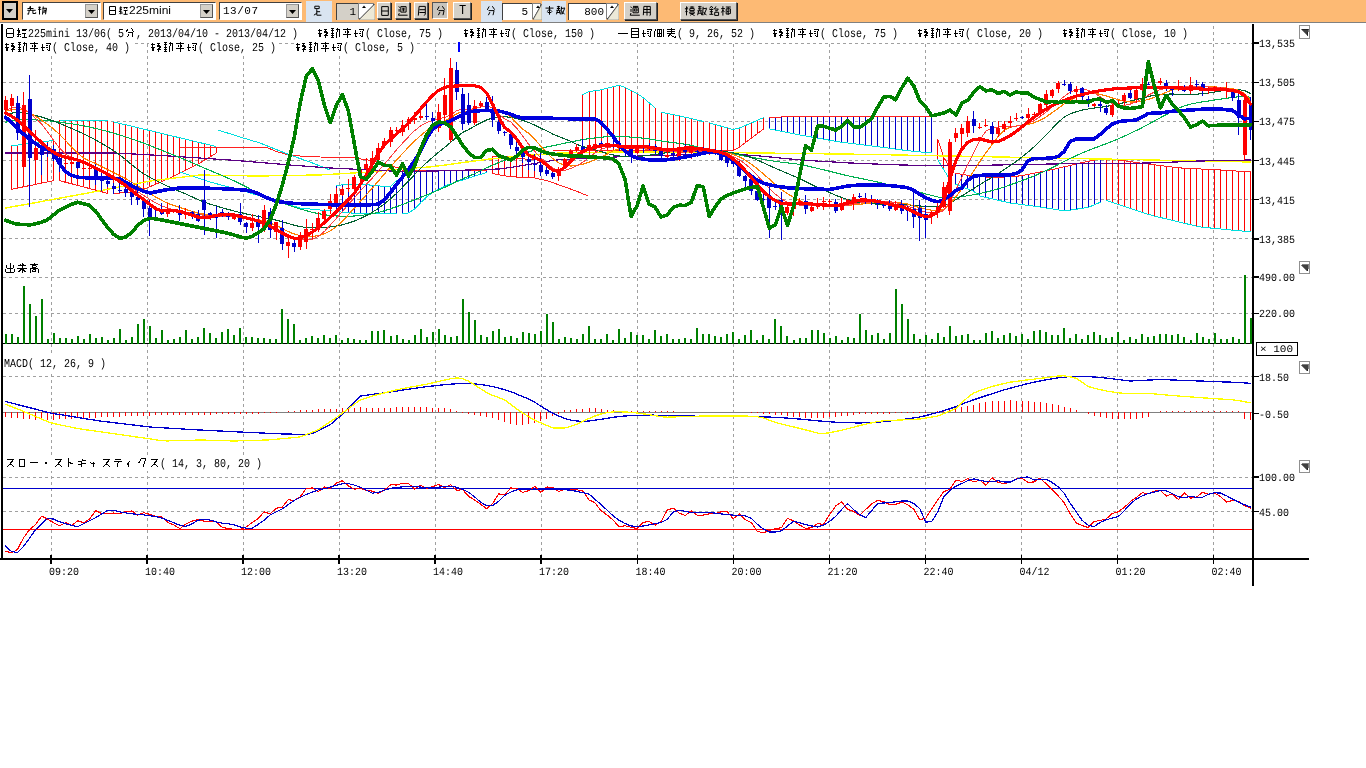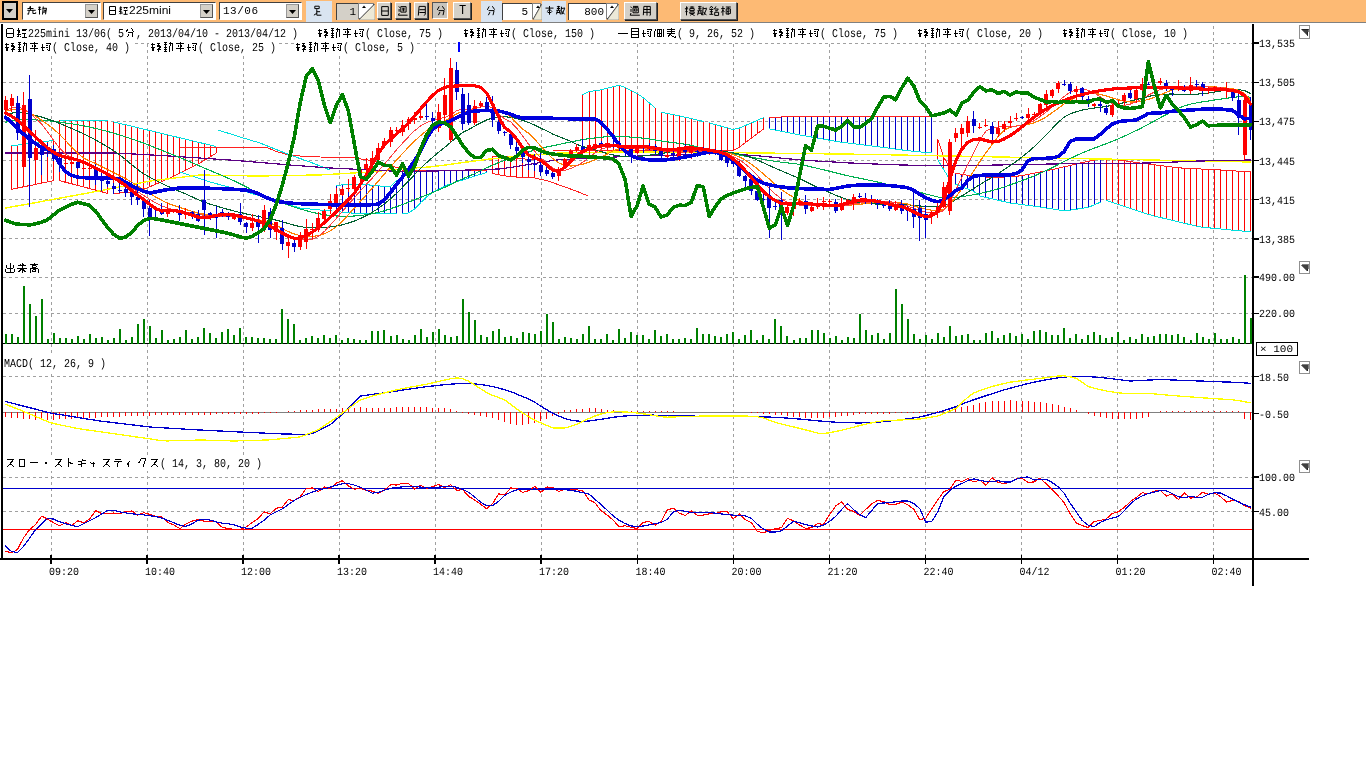--- a/index.html
+++ b/index.html
@@ -28,21 +28,21 @@
       <svg style="position:absolute;left:107px;top:5px" width="107" height="13">
         <path d="M2.5 1.5L2.5 9.5M8.5 1.5L8.5 9.5M2.5 1.5L8.5 1.5M2.5 5.5L8.5 5.5M2.5 9.5L8.5 9.5" stroke="#000" stroke-width="1.00" fill="none"></path>
         <path d="M13.7 1.3L13.7 9.3M12.3 3.1L15.1 2.7M12.5 4.9L14.9 4.5M11.9 6.7L13.9 6.1M13.5 6.7L15.5 7.3M12.3 9.1L13.5 7.9M14.3 7.9L15.5 9.1M16.5 2.5L20.7 2.5M16.9 3.7L18.5 2.5M18.7 2.7L20.3 3.9M16.7 5.5L20.5 5.5M18.5 5.5L18.5 9.3M16.5 9.3L20.7 9.3" stroke="#000" stroke-width="1.00" fill="none"></path>
         <text x="22.0" y="9.0" font-size="11.0" textLength="42.0" lengthAdjust="spacingAndGlyphs" fill="#000" xml:space="preserve">225mini</text>
       </svg>
       <div style="position:absolute;left:219px;top:2px;width:83px;height:18px;background:#fff;border-top:1.5px solid #404040;border-left:1.5px solid #404040;border-right:1px solid #fff;border-bottom:1px solid #fff"></div>
       <div style="position:absolute;left:286px;top:4px;width:13px;height:14px;background:#d4d0c8;border:1px solid #999;border-bottom-color:#555;border-right-color:#555"></div>
       <svg style="position:absolute;left:289px;top:10px" width="7" height="4">
         <path d="M0 0L7 0L3.5 4Z" fill="#000"></path>
       </svg>
-      <div style="position:absolute;left:223px;top:5px;font:11px 'Liberation Mono',monospace;letter-spacing:0.5px">13/06</div>
+      <div style="position:absolute;left:223px;top:5px;font:11px 'Liberation Mono',monospace;letter-spacing:0.5px">13/07</div>
       <div style="position:absolute;left:306px;top:1px;width:26px;height:21px;background:#d9e4f1"></div>
       <svg style="position:absolute;left:311px;top:5px" width="20" height="14">
         <path d="M3.8 1.2L8.2 1.2M3.8 1.2L3.8 3.6M8.2 1.2L8.2 3.6M3.8 3.6L8.2 3.6M5.8 4.2L5.8 10.2M5.8 6.7L9.1 6.7M5.8 8.2L2.9 10.2M5.8 10.2L10.4 10.2" stroke="#000" stroke-width="1.00" fill="none"></path>
       </svg>
       <div style="position:absolute;left:336px;top:3px;width:22px;height:17px;background:#d4d0c8;border-top:1.5px solid #404040;border-left:1.5px solid #404040;font:11px 'Liberation Mono',monospace;text-align:right;line-height:16px;padding-right:2px">1</div>
       <div style="position:absolute;left:358px;top:3px;width:16px;height:16px;background:#fff;border:1px solid #808080"><svg width="16" height="16">
           <path d="M0 16L16 0" stroke="#000" stroke-width="1.2"></path>
           <path d="M16 0L16 16L0 16Z" fill="#ece9d8" stroke="#808080" stroke-width="0.6"></path>
           <path d="M3 4L7 4L5 1.5Z" fill="#000"></path>
         </svg></div>

